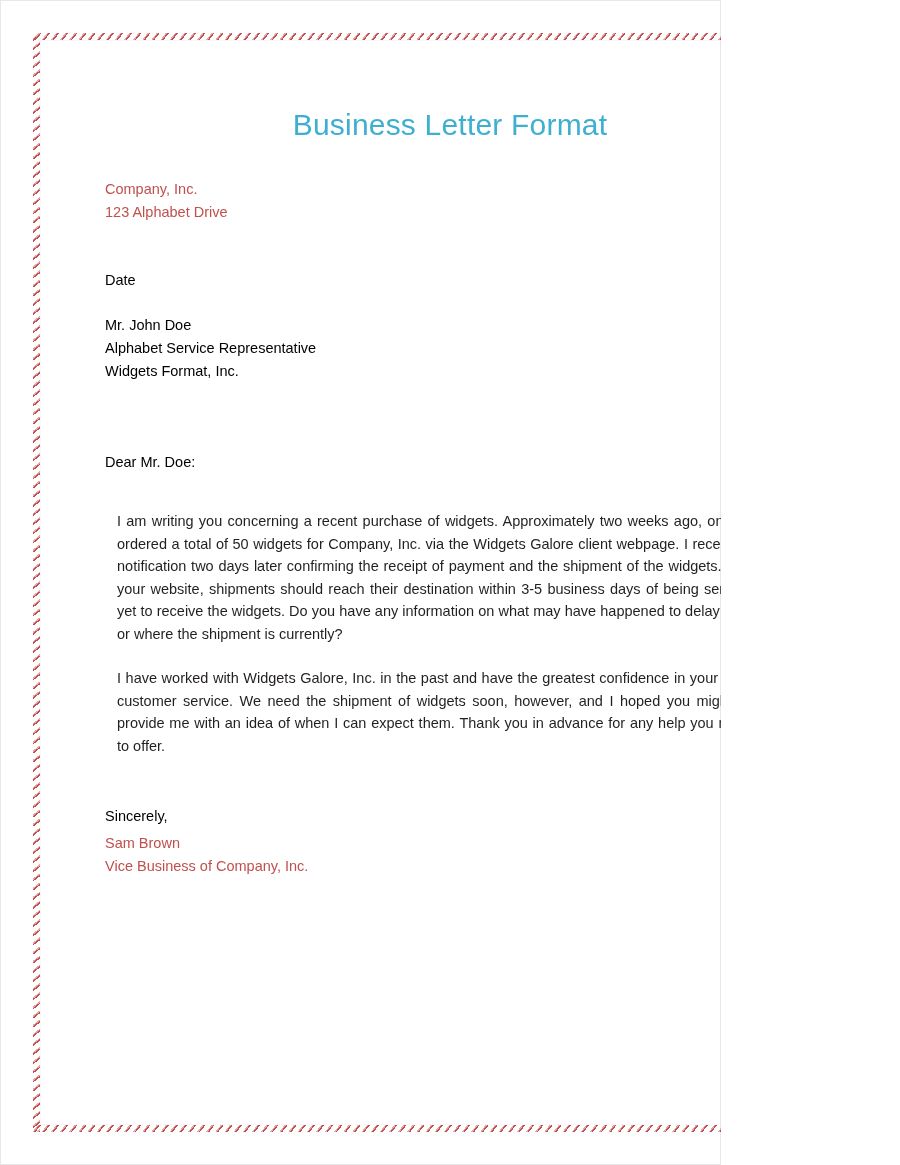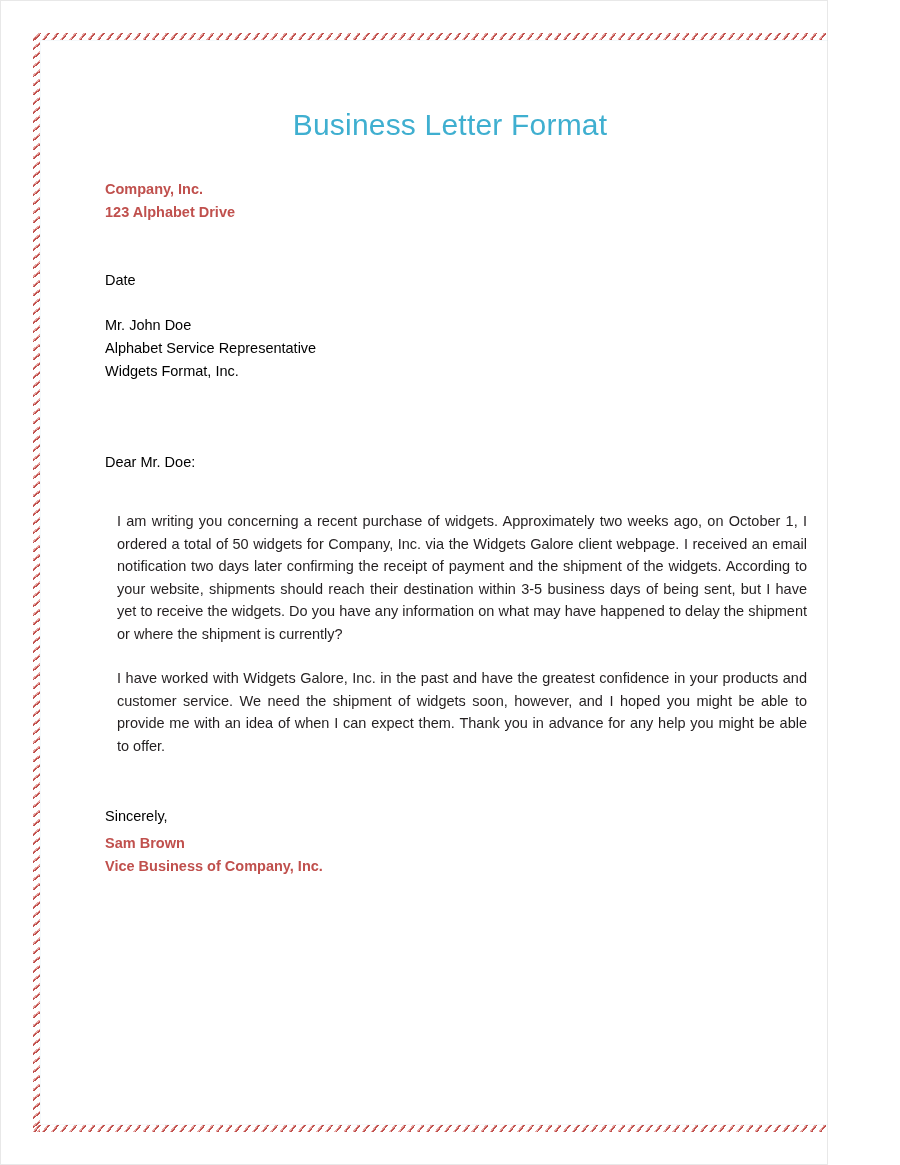--- a/index.html
+++ b/index.html
@@ -4,21 +4,21 @@
 <title>Business Letter Format</title>
 <style>
   html, body {
     margin: 0;
     padding: 0;
     background: #ffffff;
   }
 
   .page {
     position: relative;
-    width: 828px;
+    width: 721px;
     height: 1165px;
     background: #ffffff;
     box-sizing: border-box;
     overflow: hidden;
     font-family: "Liberation Sans", sans-serif;
   }
 
   
   .page-edge {
     position: absolute;
@@ -110,21 +110,20 @@
   .block {
     position: absolute;
     left: 0;
     font-size: 14.5px;
     line-height: 23px;
     color: #000000;
   }
 
   .block.accent {
     color: #c0504d;
-    font-weight: bold;
   }
 
   .sender-block { top: 178px; }
   .date-block   { top: 269px; }
   .recipient-block { top: 314px; }
   .salutation-block { top: 451px; }
 
   .body-para {
     position: absolute;
     left: 0;

